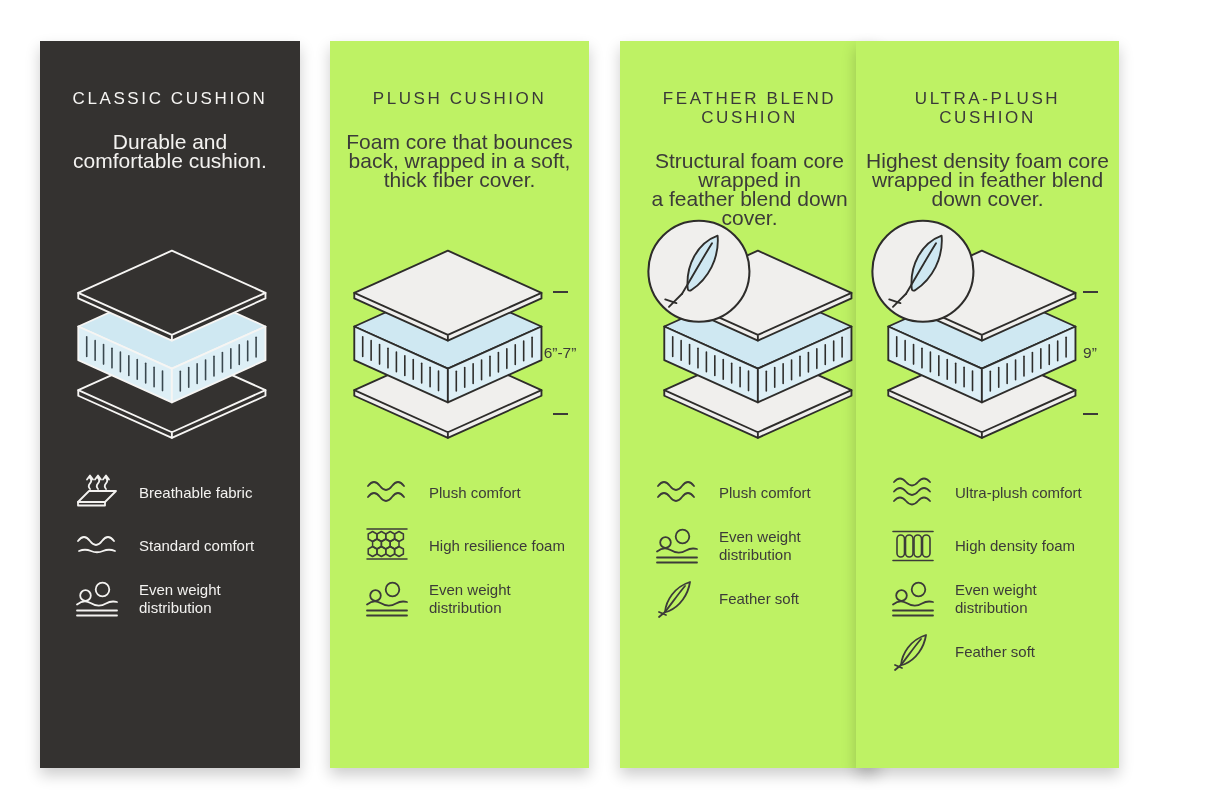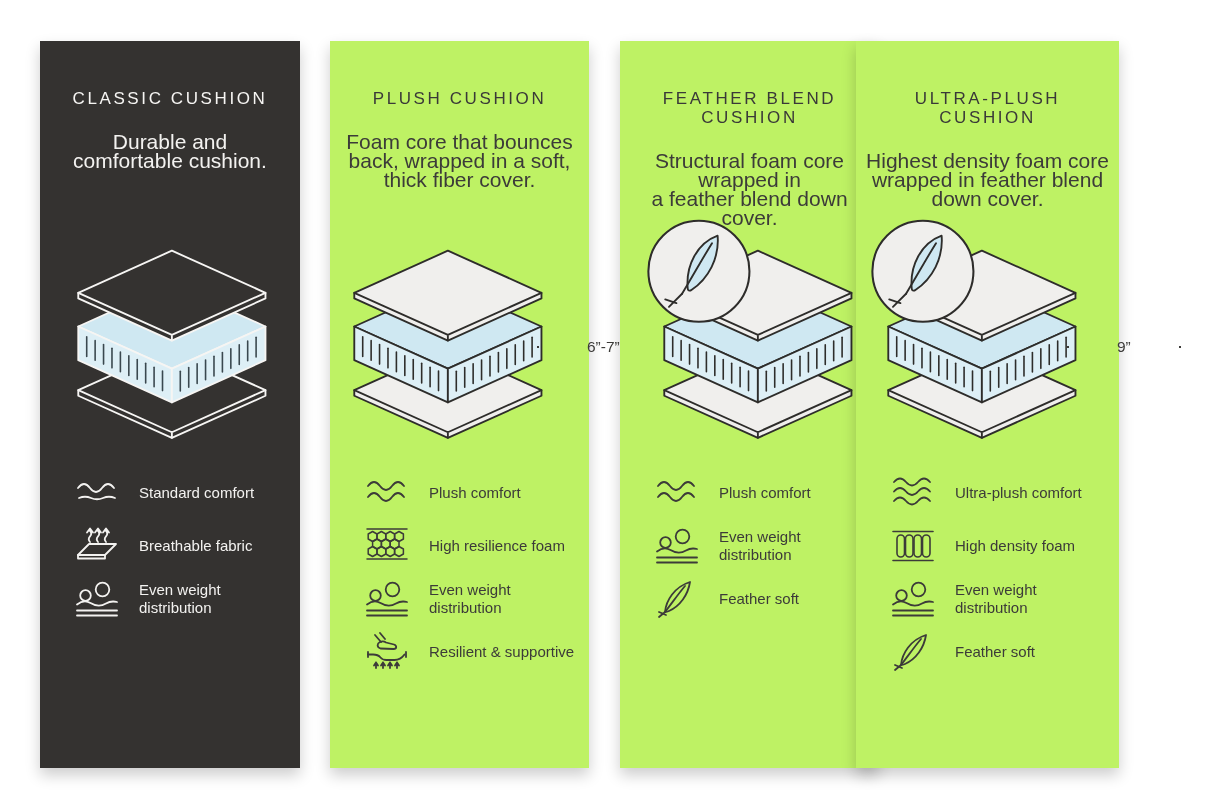--- a/index.html
+++ b/index.html
@@ -16,21 +16,21 @@
   .card.dark .title{color:#f6f5f3;}
   .card.light .title{color:#3a3938;}
   .desc{margin:24px 10px 0;font-size:21px;line-height:19px;white-space:pre-line;}
   .illustration{position:absolute;top:176px;left:50%;width:219px;transform:translateX(-50%);}
   .illustration svg{display:block;width:100%;height:auto;}
   .features{position:absolute;top:432px;left:0;right:0;margin:0;padding:0 14px 0 32px;list-style:none;text-align:left;}
   .feature{display:flex;align-items:center;gap:17px;margin-bottom:13px;min-height:40px;}
   .feature .ic{flex:0 0 50px;height:40px;display:flex;align-items:center;justify-content:center;}
   .ic svg{width:48px;height:40px;overflow:visible;}
   .feature .lbl{font-size:15px;line-height:18px;}
-  .dim{position:absolute;top:250px;right:6px;height:112px;width:46px;display:flex;flex-direction:row;align-items:center;gap:24px;}
+  .dim{position:absolute;top:250px;right:6px;height:112px;width:46px;display:flex;flex-direction:column;align-items:center;gap:24px;}
   .dim-cap{width:15px;height:2px;background:#3c3b39;flex:0 0 2px;}
   .dim-seg{width:2px;background:#3c3b39;flex:1 1 auto;}
   .dim-label{font-size:15.5px;color:#3c3b39;padding:3px 0;flex:0 0 auto;white-space:nowrap;}
   .symdefs{position:absolute;width:0;height:0;overflow:hidden;}
 </style>
 </head>
 <body>
 
 <svg class="symdefs" aria-hidden="true">
   <defs>
@@ -184,32 +184,32 @@
             </g>
       <path d="M5,45 L105,0 L205,45 L205,51 L105,96 L5,51 Z" fill="#343230"></path>
       <path d="M5,45 L105,90 L205,45 M105,90 L105,96" fill="none"></path>
     </g>
         </svg>
       </div>
     <ul class="features">
         <li class="feature">
           <span class="ic">
             <svg viewBox="0 0 48 40" aria-hidden="true">
+              <use href="#sym-breathable-icon"></use>
+            </svg>
+          </span>
+          <span class="lbl">Breathable fabric</span>
+        </li>
+        <li class="feature">
+          <span class="ic">
+            <svg viewBox="0 0 48 40" aria-hidden="true">
               <use href="#sym-wave-single-icon"></use>
             </svg>
           </span>
           <span class="lbl">Standard comfort</span>
-        </li>
-        <li class="feature">
-          <span class="ic">
-            <svg viewBox="0 0 48 40" aria-hidden="true">
-              <use href="#sym-breathable-icon"></use>
-            </svg>
-          </span>
-          <span class="lbl">Breathable fabric</span>
         </li>
         <li class="feature">
           <span class="ic">
             <svg viewBox="0 0 48 40" aria-hidden="true">
               <use href="#sym-weight-distribution-icon"></use>
             </svg>
           </span>
           <span class="lbl">Even weight distribution</span>
         </li>
       </ul>
@@ -272,28 +272,20 @@
           </span>
           <span class="lbl">High resilience foam</span>
         </li>
         <li class="feature">
           <span class="ic">
             <svg viewBox="0 0 48 40" aria-hidden="true">
               <use href="#sym-weight-distribution-icon"></use>
             </svg>
           </span>
           <span class="lbl">Even weight distribution</span>
-        </li>
-        <li class="feature">
-          <span class="ic">
-            <svg viewBox="0 0 48 40" aria-hidden="true">
-              <use href="#sym-resilient-foot-icon"></use>
-            </svg>
-          </span>
-          <span class="lbl">Resilient &amp; supportive</span>
         </li>
       </ul>
   <div class="dim">
         <span class="dim-cap"></span>
         <span class="dim-seg"></span>
         <span class="dim-label">6”-7”</span>
         <span class="dim-seg"></span>
         <span class="dim-cap"></span>
       </div>
     </section>

